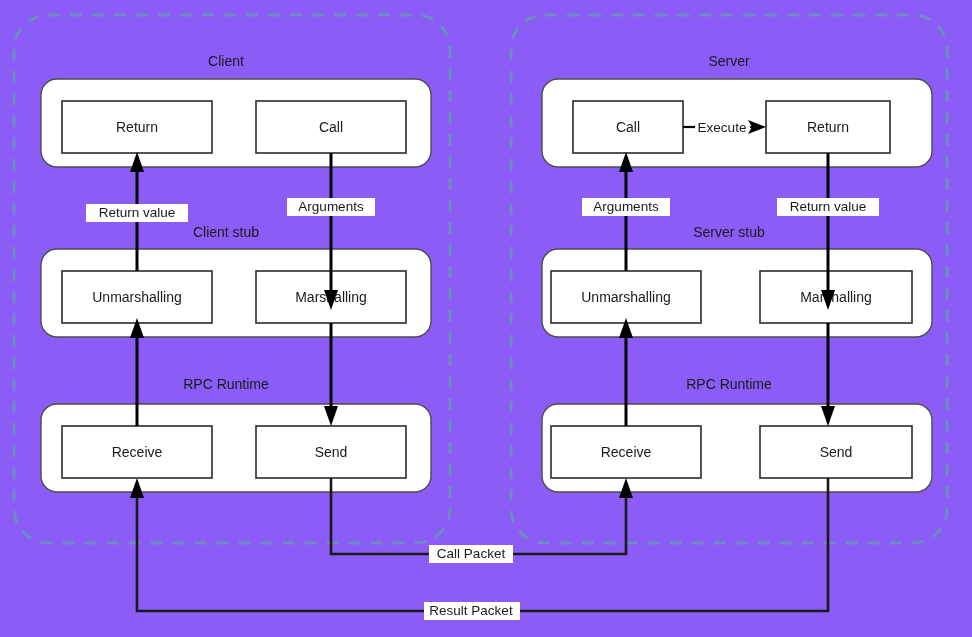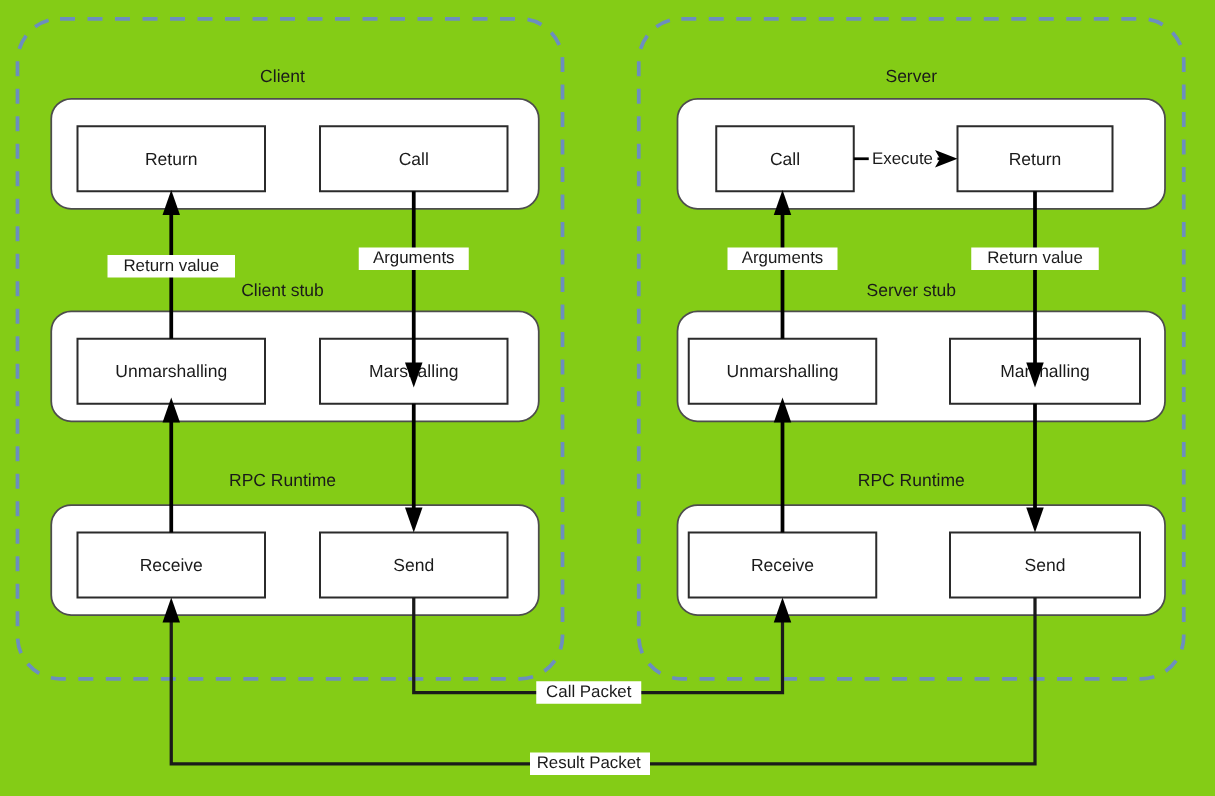--- a/index.html
+++ b/index.html
@@ -10,21 +10,21 @@
   body {
     width: 972px;
     height: 637px;
     font-family: "Liberation Sans", sans-serif;
     overflow: hidden;
   }
   #diagram-root {
     position: relative;
     width: 972px;
     height: 637px;
-    background: #84cc16;
+    background: #8b5cf6;
   }
   svg#rpc-diagram {
     display: block;
     width: 972px;
     height: 637px;
   }
   .zone-dashed {
     fill: none;
     stroke: #6c8ebf;
     stroke-width: 3;

